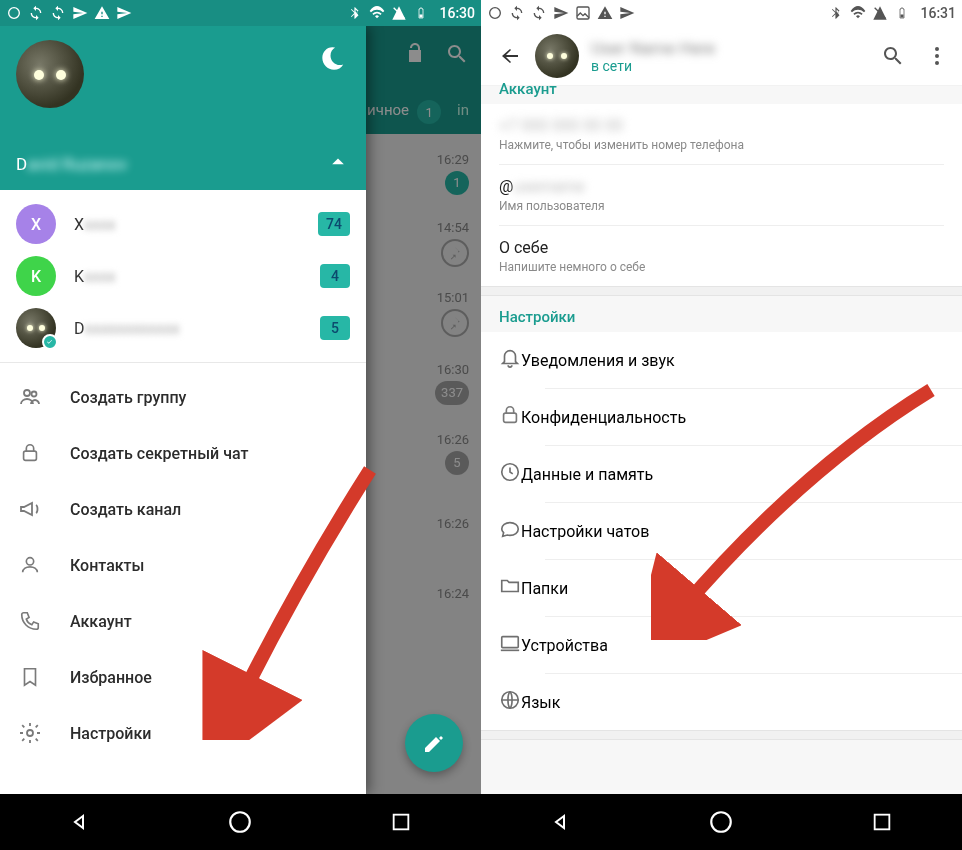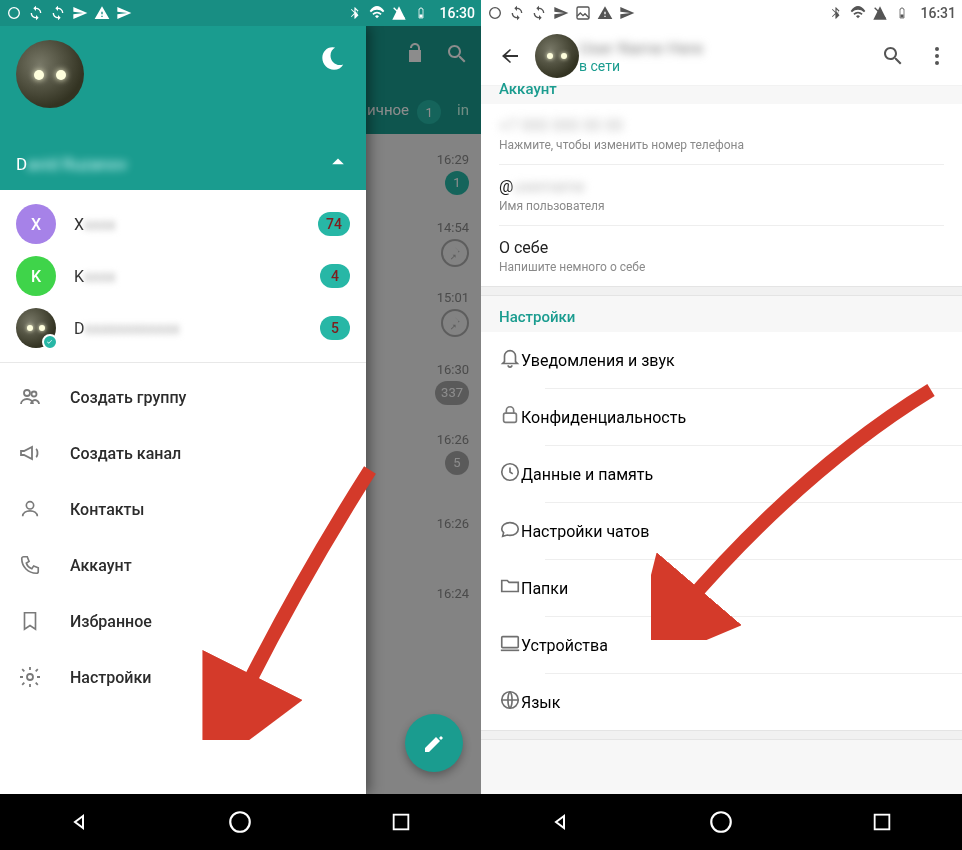--- a/index.html
+++ b/index.html
@@ -173,22 +173,22 @@
   .acct-avatar.cat::after { left:23px; }
   .acct-check {
     position:absolute; bottom:-2px; right:-2px;
     width:16px; height:16px; border-radius:8px;
     background:#27b7a6; border:2px solid #fff;
     display:flex; align-items:center; justify-content:center;
   }
   .acct-name { margin-left: 18px; flex: 1; font-size: 16px; color: #333; }
   .acct-name .blur { filter: blur(3px); color:#aaa; }
   .acct-badge {
-    min-width: 30px; height: 24px; border-radius: 12px;
-    background: #27b7a6; color: #7f1d1d;
+    min-width: 30px; height: 24px; border-radius: 4px;
+    background: #27b7a6; color: #0c4a6e;
     display: inline-flex; align-items: center; justify-content: center;
     font-size: 14px; font-weight: 500; padding: 0 8px;
   }
   .menu-list { padding-top: 6px; }
   .menu-row {
     display: flex; align-items: center;
     height: 56px;
     padding: 0 16px;
   }
   .menu-icon {
@@ -222,21 +222,21 @@
     width: 44px; height: 44px; border-radius: 22px;
     margin-left: 8px;
     background: radial-gradient(circle at 35% 35%, #776 0%, #332 70%);
     position:relative;
   }
   .hdr-avatar::before, .hdr-avatar::after {
     content:""; position:absolute; width:6px; height:6px; border-radius:3px;
     background:#ffd; box-shadow:0 0 4px #ffd; top:19px;
   }
   .hdr-avatar::before{ left:12px;} .hdr-avatar::after{ left:26px;}
-  .hdr-text { flex: 1; }
+  .hdr-text { margin-left: 12px; flex: 1; }
   .hdr-name { font-size: 17px; filter: blur(4px); color:#888; }
   .hdr-status { font-size: 14px; color: #1a9c8f; }
   .hdr-actions { display:flex; gap:18px; align-items:center; }
   .hdr-icon { width:26px; height:26px; display:flex; align-items:center; justify-content:center; color:#555; }
   .section-title {
     padding: 12px 18px 6px;
     font-size: 15px; font-weight: 500;
     color: #1a9c8f;
   }
   .section-title.cutoff { margin-top: -18px; }
@@ -425,20 +425,29 @@
             <svg viewBox="0 0 24 24" width="24" height="24" fill="none" stroke="#7a7a7a" stroke-width="1.8">
               <circle cx="9" cy="8" r="3"></circle>
               <circle cx="16" cy="9" r="2.5"></circle>
               <path d="M3 19c0-3 3-5 6-5s6 2 6 5M13 19c0-2 2-4 4-4s4 2 4 4"></path>
             </svg>
           </div>
           <div class="menu-label">Создать группу</div>
         </div>
         <div class="menu-row">
           <div class="menu-icon">
+            <svg viewBox="0 0 24 24" width="22" height="22" fill="none" stroke="#7a7a7a" stroke-width="1.8">
+              <rect x="5" y="10" width="14" height="10" rx="2"></rect>
+              <path d="M8 10V7a4 4 0 018 0v3"></path>
+            </svg>
+          </div>
+          <div class="menu-label">Создать секретный чат</div>
+        </div>
+        <div class="menu-row">
+          <div class="menu-icon">
             <svg viewBox="0 0 24 24" width="24" height="24" fill="none" stroke="#7a7a7a" stroke-width="1.8">
               <path d="M3 10v4h3l8 4V6l-8 4H3zM18 8c2 1 2 7 0 8"></path>
             </svg>
           </div>
           <div class="menu-label">Создать канал</div>
         </div>
         <div class="menu-row">
           <div class="menu-icon">
             <svg viewBox="0 0 24 24" width="22" height="22" fill="none" stroke="#7a7a7a" stroke-width="1.8">
               <circle cx="12" cy="8" r="4"></circle>

